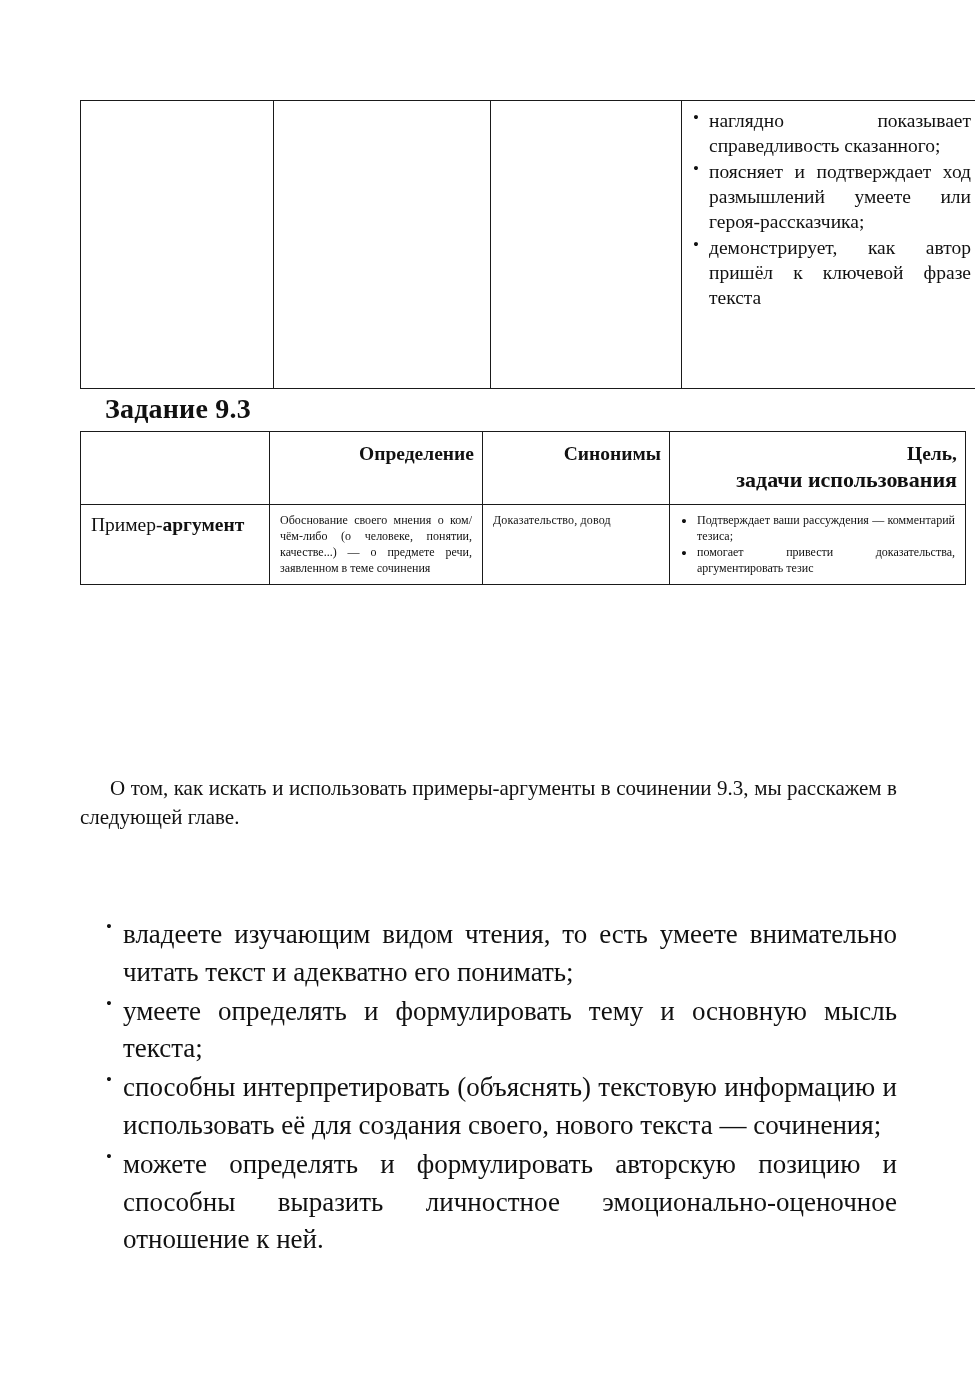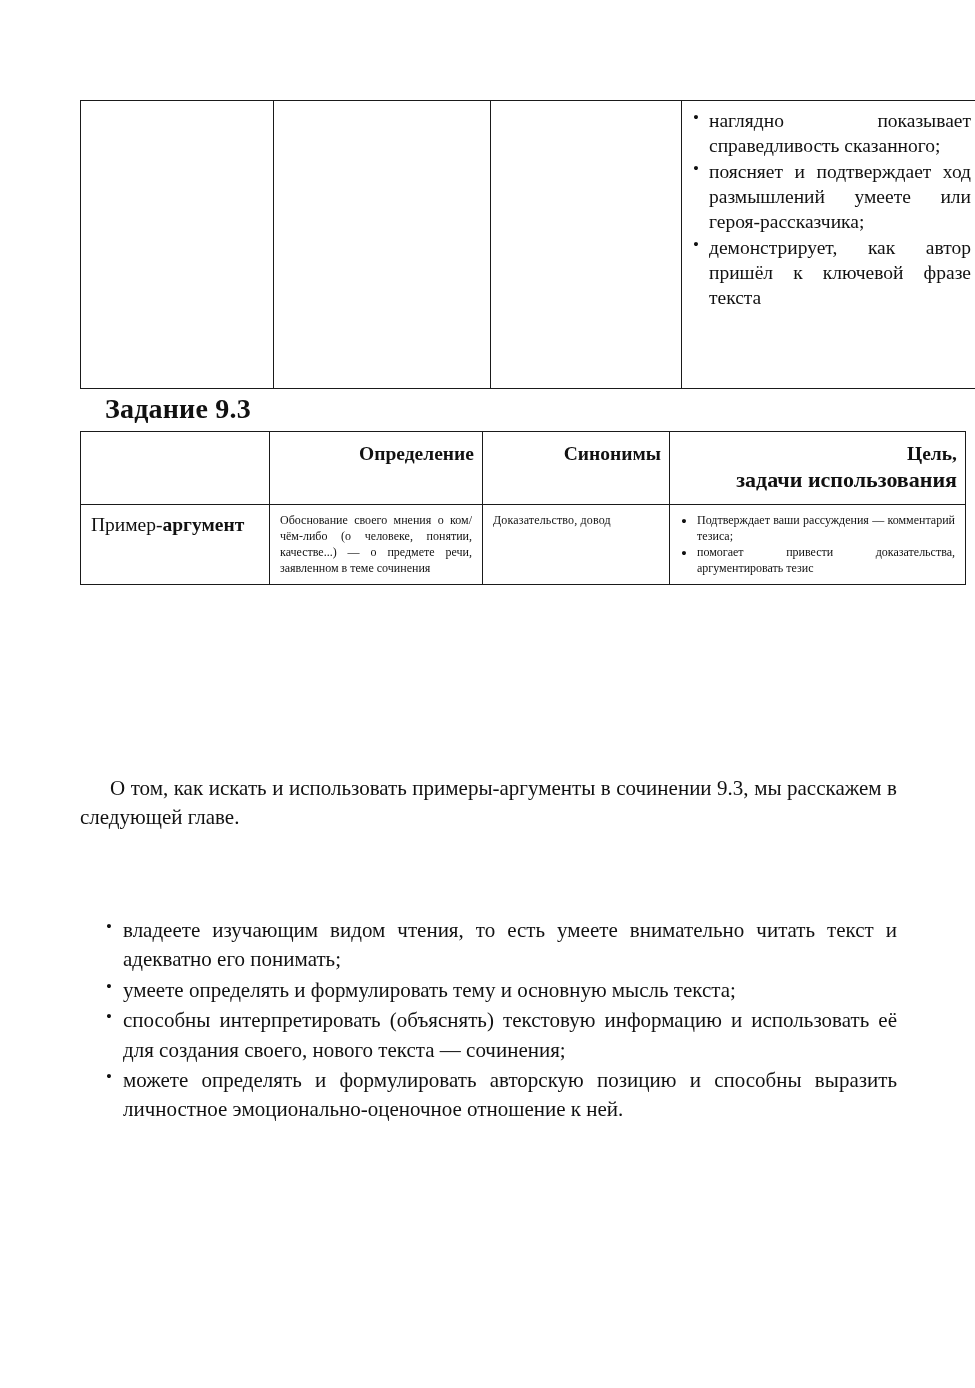--- a/index.html
+++ b/index.html
@@ -147,21 +147,21 @@
 
   
   #summary-list {
     position: absolute;
     left: 80px;
     top: 900px;
     width: 817px;
     margin: 0;
     padding: 0;
     list-style: none;
-    font-size: 21px;
+    font-size: 27px;
     line-height: 1.40;
   }
   #summary-list li {
     position: relative;
     padding-left: 43px;
     margin-bottom: 1px;
     text-align: justify;
     text-align-last: left;
   }
   #summary-list li::before {

